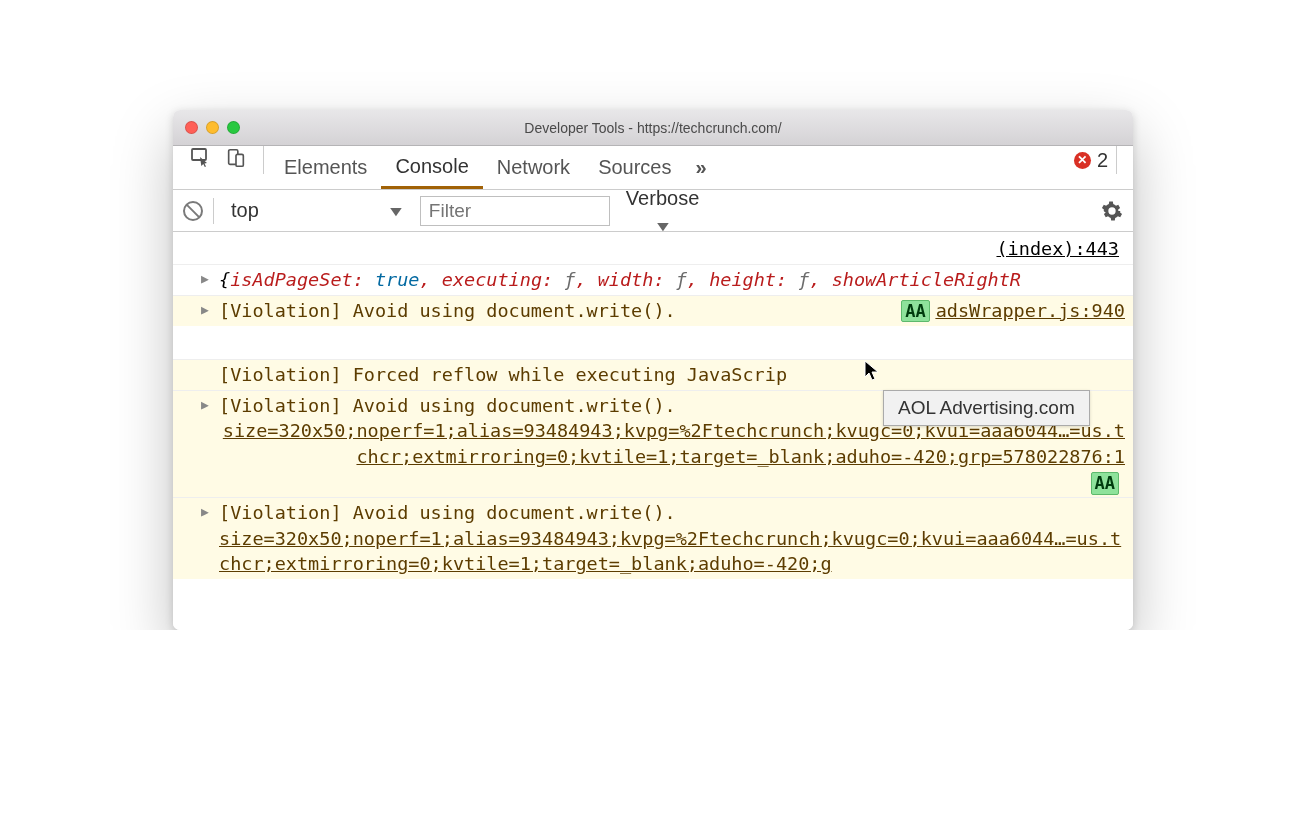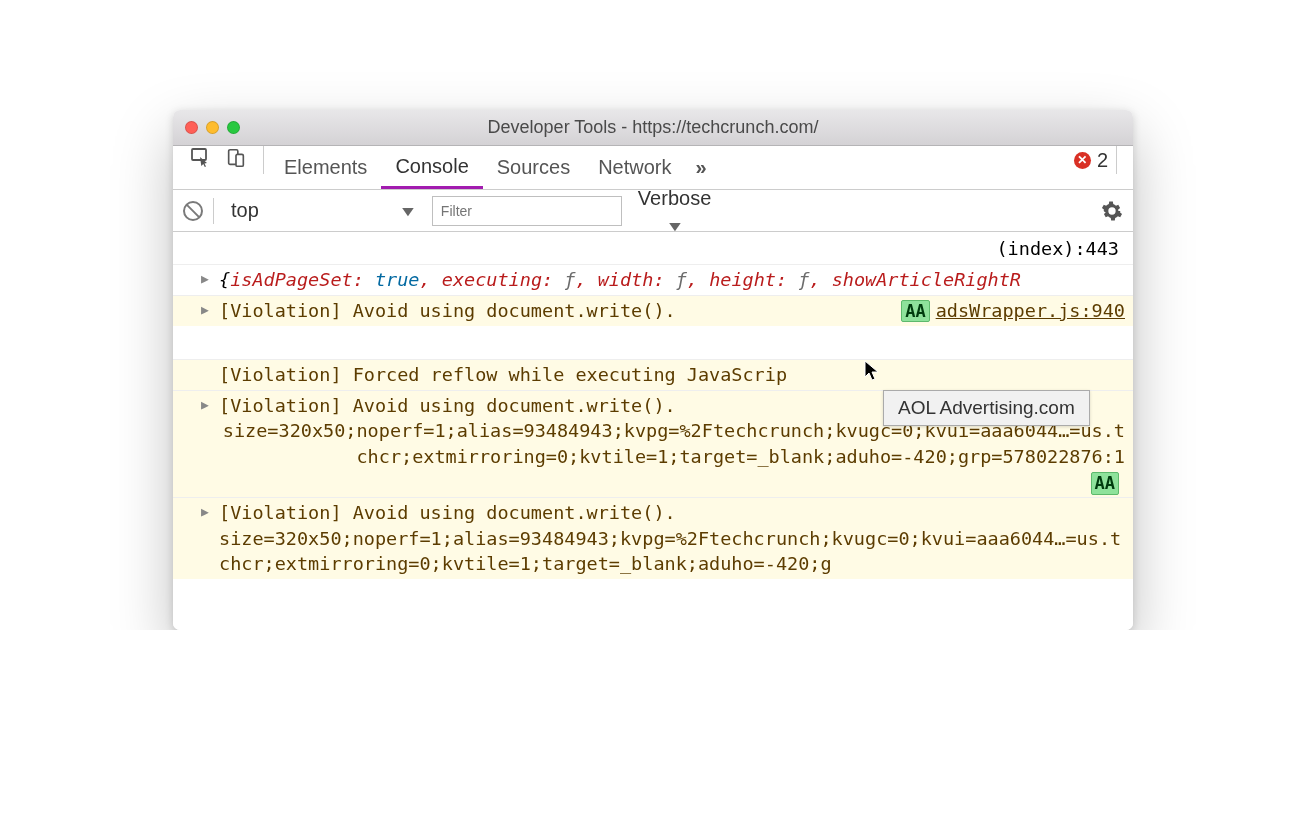--- a/index.html
+++ b/index.html
@@ -31,36 +31,36 @@
     padding: 0 12px;
     position: relative;
   }
   .traffic { display: flex; gap: 8px; }
   .dot { width: 13px; height: 13px; border-radius: 50%; border: 0.5px solid rgba(0,0,0,0.15); }
   .dot.red { background: #ff5f57; }
   .dot.yellow { background: #febc2e; }
   .dot.green { background: #28c840; }
   .title {
     position: absolute; left: 0; right: 0; text-align: center;
-    font-size: 18px; color: #4a4a4a; font-weight: 400;
+    font-size: 14px; color: #4a4a4a; font-weight: 400;
     pointer-events: none;
   }
   .tabbar {
     height: 44px;
     display: flex; align-items: flex-start;
     border-bottom: 1px solid #ccc;
     padding: 0 6px;
     font-size: 20px;
     color: #555;
   }
   .tabbar .icons-left { display:flex; align-items:center; gap:4px; padding:0 10px; }
   .tabbar .divider { width:1px; height:28px; background:#ccc; margin:0 6px; }
   .tabs { display:flex; align-items:stretch; height:100%; }
   .tab { padding: 0 14px; display:flex; align-items:center; cursor:pointer; color:#555; }
-  .tab.active { color:#333; border-bottom:3px solid #a21caf; }
+  .tab.active { color:#333; border-bottom:3px solid #a16207; }
   .more-tabs { padding:0 10px; display:flex; align-items:center; cursor:pointer; font-weight:bold; }
   .tab-right { margin-left:auto; display:flex; align-items:center; gap:8px; padding-right:10px; }
   .err-badge { display:flex; align-items:center; gap:6px; }
   .err-circle {
     width:17px; height:17px; border-radius:50%; background:#d93025;
     display:flex; align-items:center; justify-content:center;
     color:#fff; font-size:12px; font-weight:bold;
   }
   .err-count { color:#333; font-size:20px; }
   .vdiv { width:1px; height:28px; background:#ccc; }
@@ -75,28 +75,28 @@
   }
   .clear-icon {
     width:20px;height:20px;border:2px solid #7a7a7a;border-radius:50%;
     position:relative; cursor:pointer;
   }
   .clear-icon::after {
     content:""; position:absolute; width:18px; height:2px; background:#7a7a7a;
     top:50%; left:50%; transform:translate(-50%,-50%) rotate(45deg);
   }
   .context-select {
-    display:flex; align-items:center; gap:20px;
+    display:flex; align-items:center; gap:8px;
     border:1px solid transparent; padding:2px 6px;
     cursor:pointer; color:#333;
   }
   .caret-down { font-size:14px; color:#666; transform:scaleX(1.4); }
   .filter-input {
     border:1px solid #bfbfbf; height:30px; width:190px;
-    font-size:14px; padding:2px 8px; color:#555;
+    font-size:19px; padding:2px 8px; color:#555;
     font-family: inherit;
   }
   .level-select { display:flex; align-items:center; gap:8px; color:#333; cursor:pointer; padding:2px 6px;flex-direction:column; }
   .gear { margin-left:auto; cursor:pointer; color:#555; }
 
   .console-body {
     flex:1; overflow:hidden; font-family: Menlo, Consolas, monospace;
     font-size:18.5px; line-height:1.4; background:#fff;
   }
   .row { border-top:1px solid #eee; padding:2px 8px 2px 28px; position:relative; }
@@ -120,21 +120,21 @@
   .tooltip {
     position:absolute; background:#f1f1f1; border:1px solid #aaa;
     padding:6px 14px; font-family:-apple-system,sans-serif; font-size:19px;
     color:#333; box-shadow:0 1px 3px rgba(0,0,0,0.15);
     z-index:50;
   }
   .cursor {
     position:absolute; width:18px; height:22px; z-index:60;
     pointer-events:none;
   }
-  .underline { }
+  .underline { text-decoration:underline; }
 
   .inspect-icon svg, .device-icon svg, .gear svg { display:block; }
 </style>
 </head>
 <body>
 
 <div class="window">
 
   <div class="titlebar">
     <div class="traffic">
@@ -157,22 +157,22 @@
         <svg width="22" height="22" viewBox="0 0 24 24" fill="none" stroke="#555" stroke-width="1.8">
           <rect x="4" y="3" width="10" height="16" rx="1.5"></rect>
           <rect x="12" y="8" width="8" height="13" rx="1.5" fill="#fff"></rect>
         </svg>
       </span>
     </div>
     <div class="divider"></div>
     <div class="tabs">
       <div class="tab">Elements</div>
       <div class="tab active">Console</div>
+      <div class="tab">Network</div>
       <div class="tab">Sources</div>
-      <div class="tab">Network</div>
       <div class="more-tabs">»</div>
     </div>
     <div class="tab-right">
       <div class="err-badge">
         <span class="err-circle">✕</span>
         <span class="err-count">2</span>
       </div>
       <div class="vdiv"></div>
     </div>
   </div>

